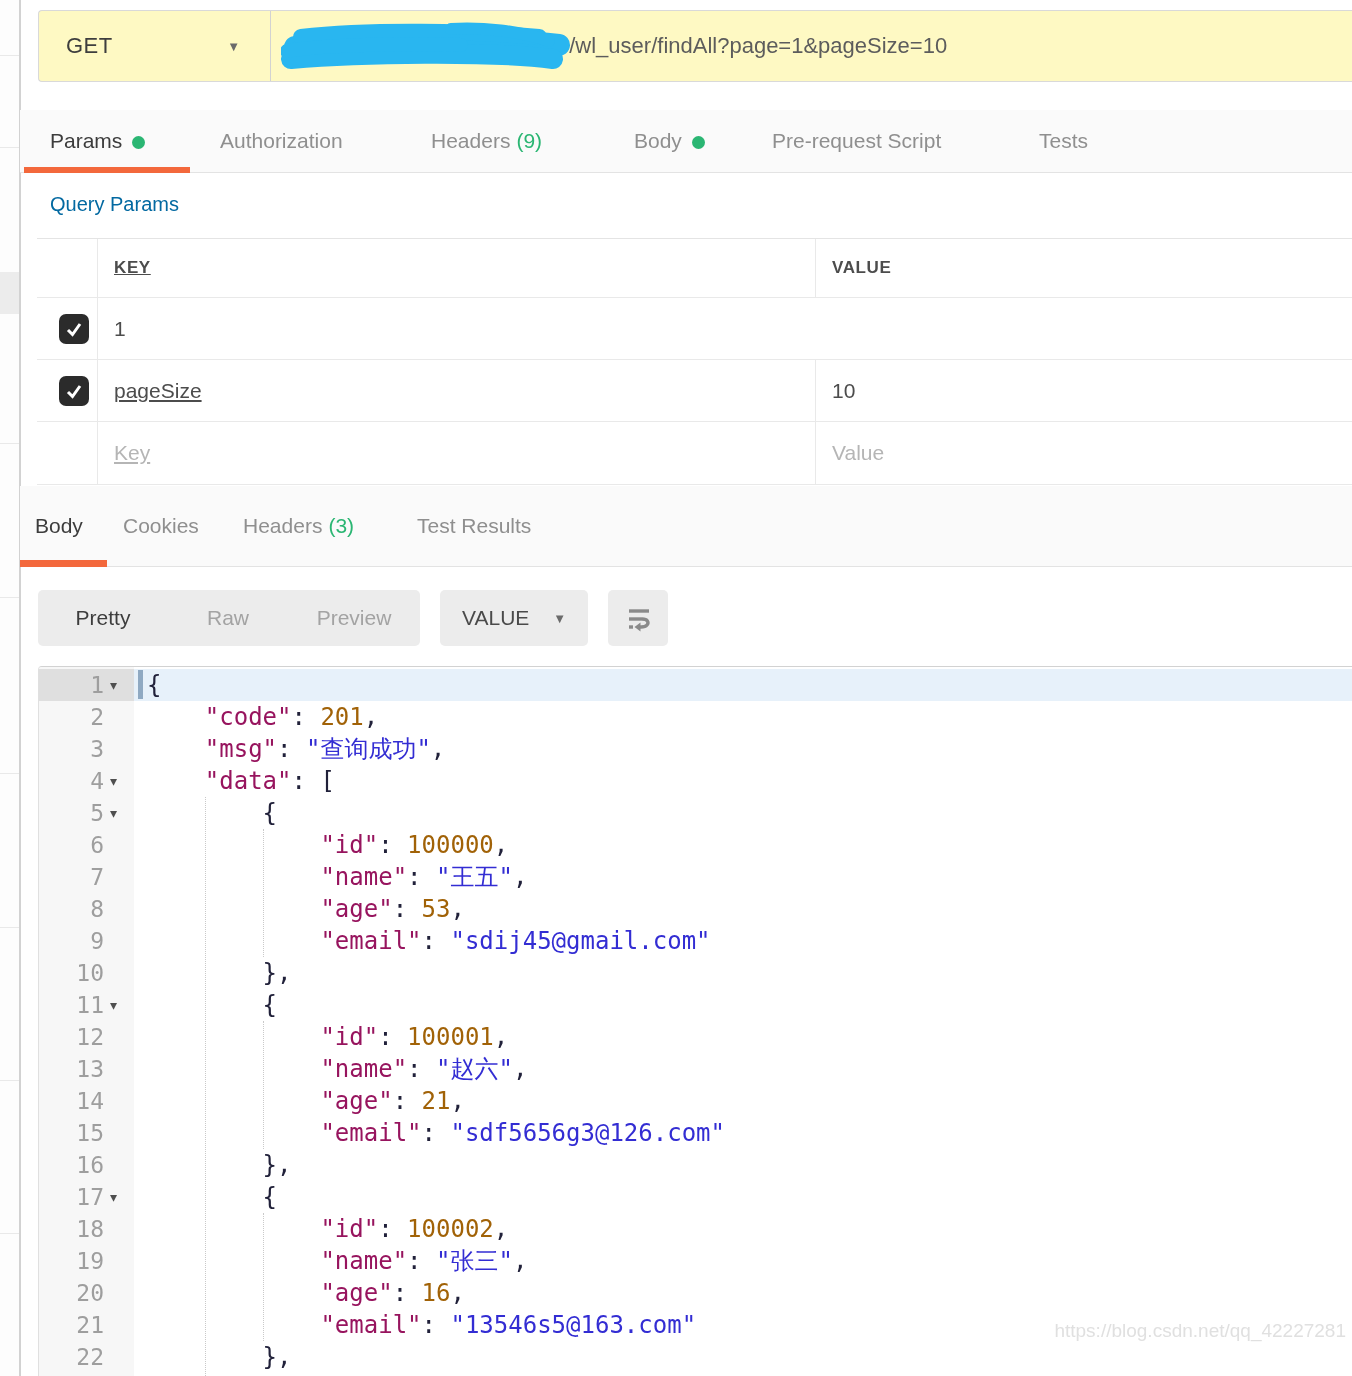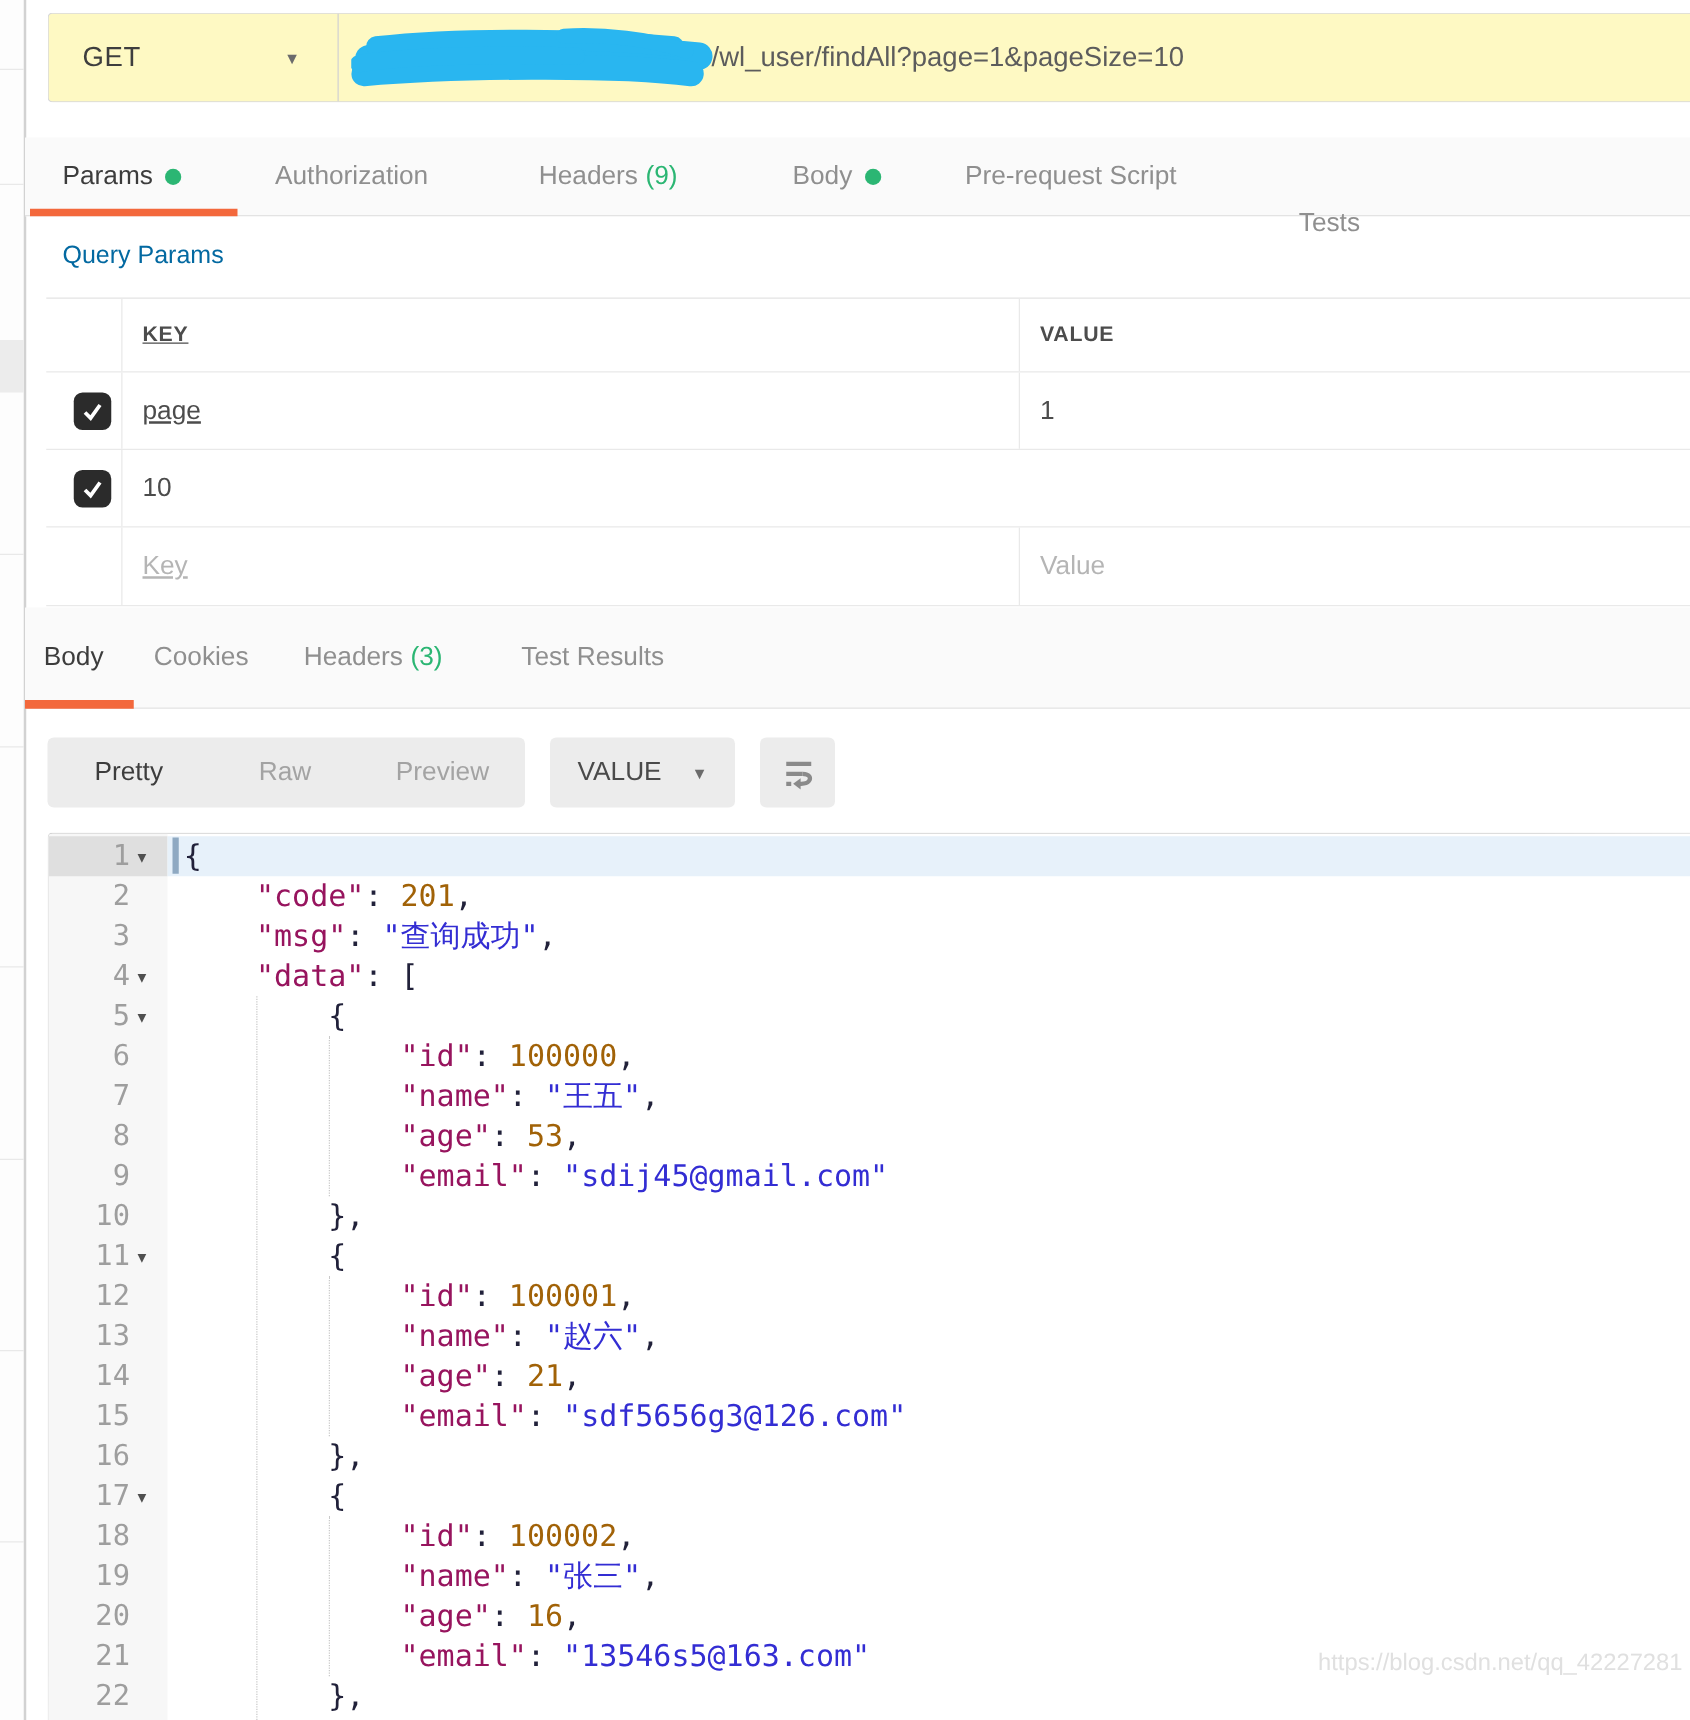--- a/index.html
+++ b/index.html
@@ -100,21 +100,21 @@
   </div>
 </div>
 
 <div class="band" style="top:110px;height:62px;">
   <div id="req-tabs">
       <div class="tab active" style="left: 30px;"><span>Params</span><span class="dot"></span></div>
       <div class="tab" style="left: 200px;"><span>Authorization</span></div>
       <div class="tab" style="left: 411px;"><span>Headers</span><span class="cnt">(9)</span></div>
       <div class="tab" style="left: 614px;"><span>Body</span><span class="dot"></span></div>
       <div class="tab" style="left: 752px;"><span>Pre-request Script</span></div>
-      <div class="tab" style="left: 1019px; margin-top: 38px;"><span>Tests</span></div>
+      <div class="tab" style="left: 1019px;"><span>Tests</span></div>
     </div>
   <div class="underline" style="left:4px;width:166px;"></div>
 </div>
 
 <div class="qp-heading">Query Params</div>
 
 <div class="qp-table">
   <div class="qp-row head">
     <div class="c-check"></div>
     <div class="c-key">KEY</div>
@@ -122,31 +122,31 @@
   </div>
   <div id="param-rows">
       <div class="qp-row data">
         <div class="c-check">
           <span class="checkbox">
             <svg width="20" height="20" viewBox="0 0 20 20">
               <polyline points="4,11 8.5,15.5 16,5" stroke="#ffffff" stroke-width="3" fill="none"></polyline>
             </svg>
           </span>
         </div>
-        <div class="c-key">page</div>
         <div class="c-val">1</div>
       </div>
       <div class="qp-row data">
         <div class="c-check">
           <span class="checkbox">
             <svg width="20" height="20" viewBox="0 0 20 20">
               <polyline points="4,11 8.5,15.5 16,5" stroke="#ffffff" stroke-width="3" fill="none"></polyline>
             </svg>
           </span>
         </div>
+        <div class="c-key">pageSize</div>
         <div class="c-val">10</div>
       </div>
     </div>
   <div class="qp-row ph">
     <div class="c-check"></div>
     <div class="c-key">Key</div>
     <div class="c-val">Value</div>
   </div>
 </div>
 

